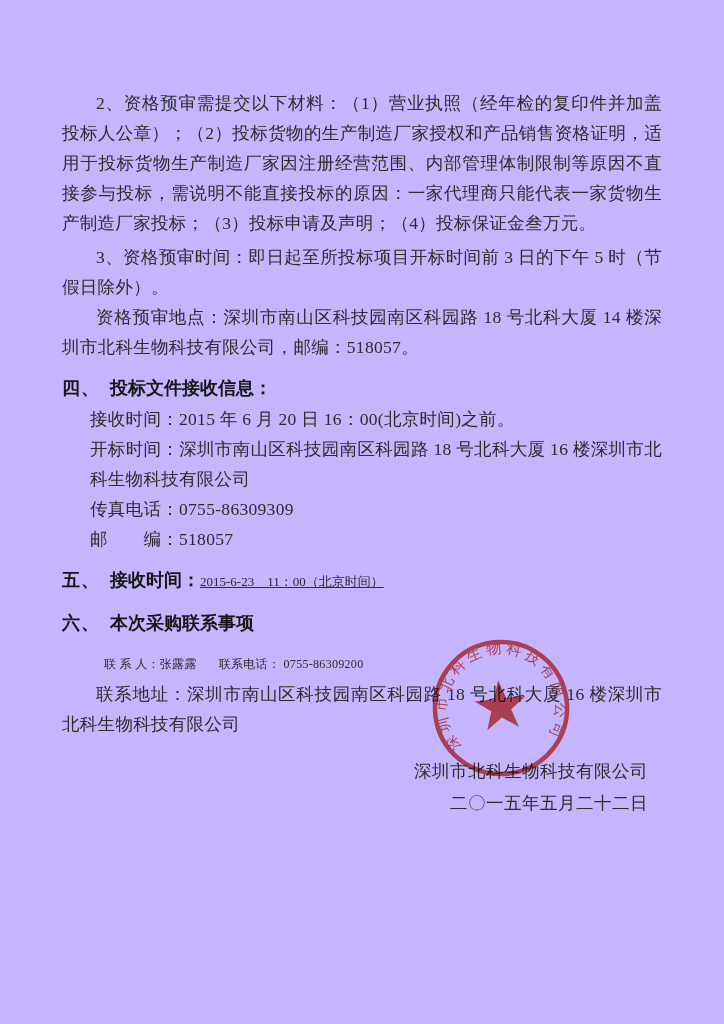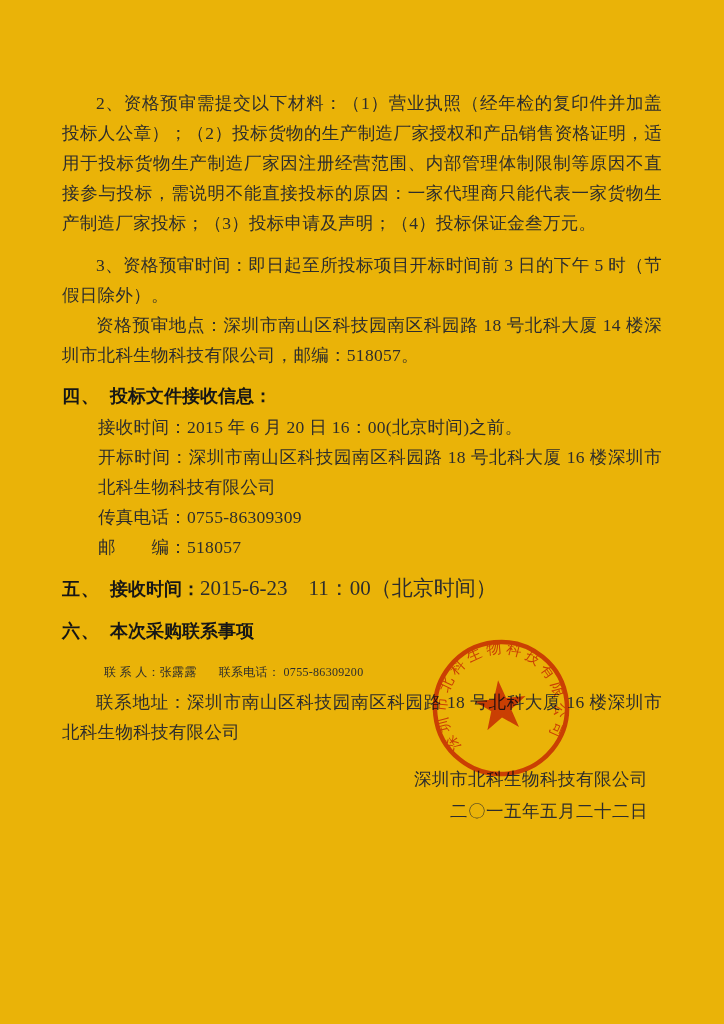--- a/index.html
+++ b/index.html
@@ -5,51 +5,51 @@
   * { box-sizing: border-box; }
   html, body { margin: 0; padding: 0; }
   body {
     width: 724px; height: 1024px;
     background: #e9e9e9;
     font-family: "Liberation Serif", "DejaVu Serif", serif;
   }
   .page {
     position: relative;
     width: 724px; height: 1024px;
-    background: #eab308;
+    background: #c4b5fd;
     overflow: hidden;
   }
   .content {
     position: absolute;
     left: 62px; top: 88px;
     width: 600px;
     color: #2d2d2d;
   }
   p.body-para {
     margin: 0;
     font-size: 17.5px;
     line-height: 30px;
     text-align: justify;
     text-indent: 34px;
     letter-spacing: 0.3px;
   }
-  p.gap-top { margin-top: 12px; }
+  p.gap-top { margin-top: 4px; }
   .heading {
     margin: 0;
     margin-top: 11px;
     font-size: 18px;
     line-height: 31px;
     font-weight: bold;
     color: #161616;
     display: flex;
     align-items: baseline;
   }
   .heading .sec-num { margin-right: 10px; letter-spacing: 1px; }
-  .heading .normal-val { font-weight: normal; color: #2d2d2d; font-size: 21px; }
-  .indent-block { margin-left: 36px; }
+  .heading .normal-val { font-weight: normal; color: #2d2d2d; font-size: 13px; text-decoration: underline; }
+  .indent-block { margin-left: 28px; }
   .indent-block p {
     margin: 0;
     font-size: 17.5px;
     line-height: 30px;
     text-align: justify;
     letter-spacing: 0.3px;
   }
   .contact-line {
     margin: 0;
     margin-top: 10px;

